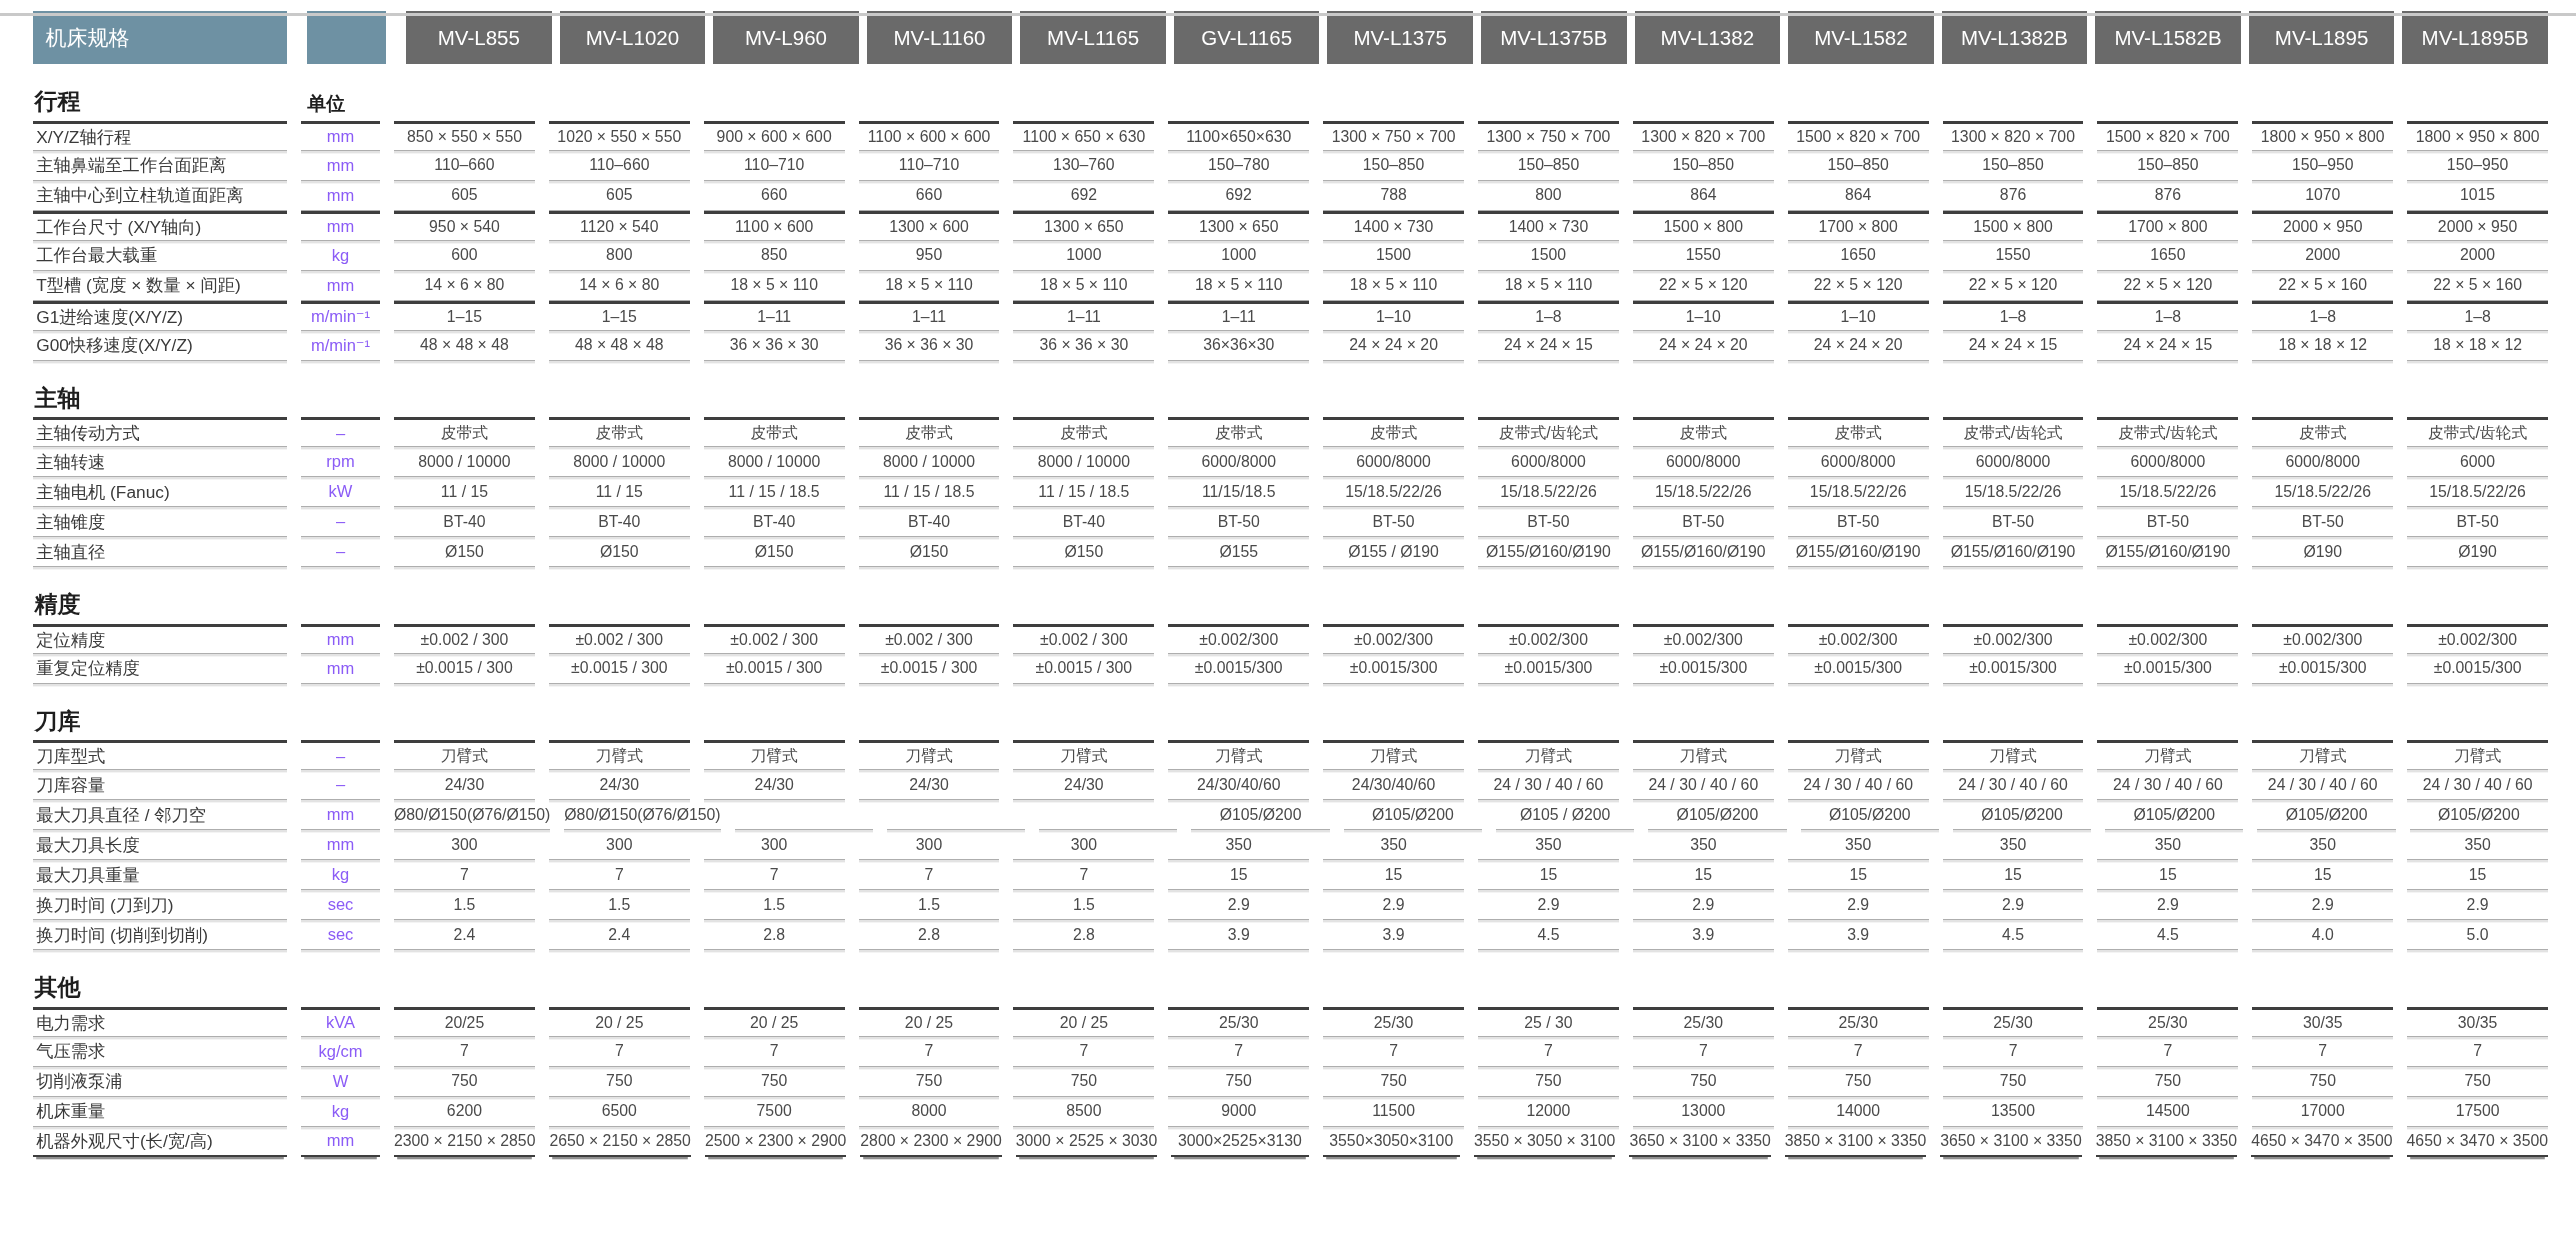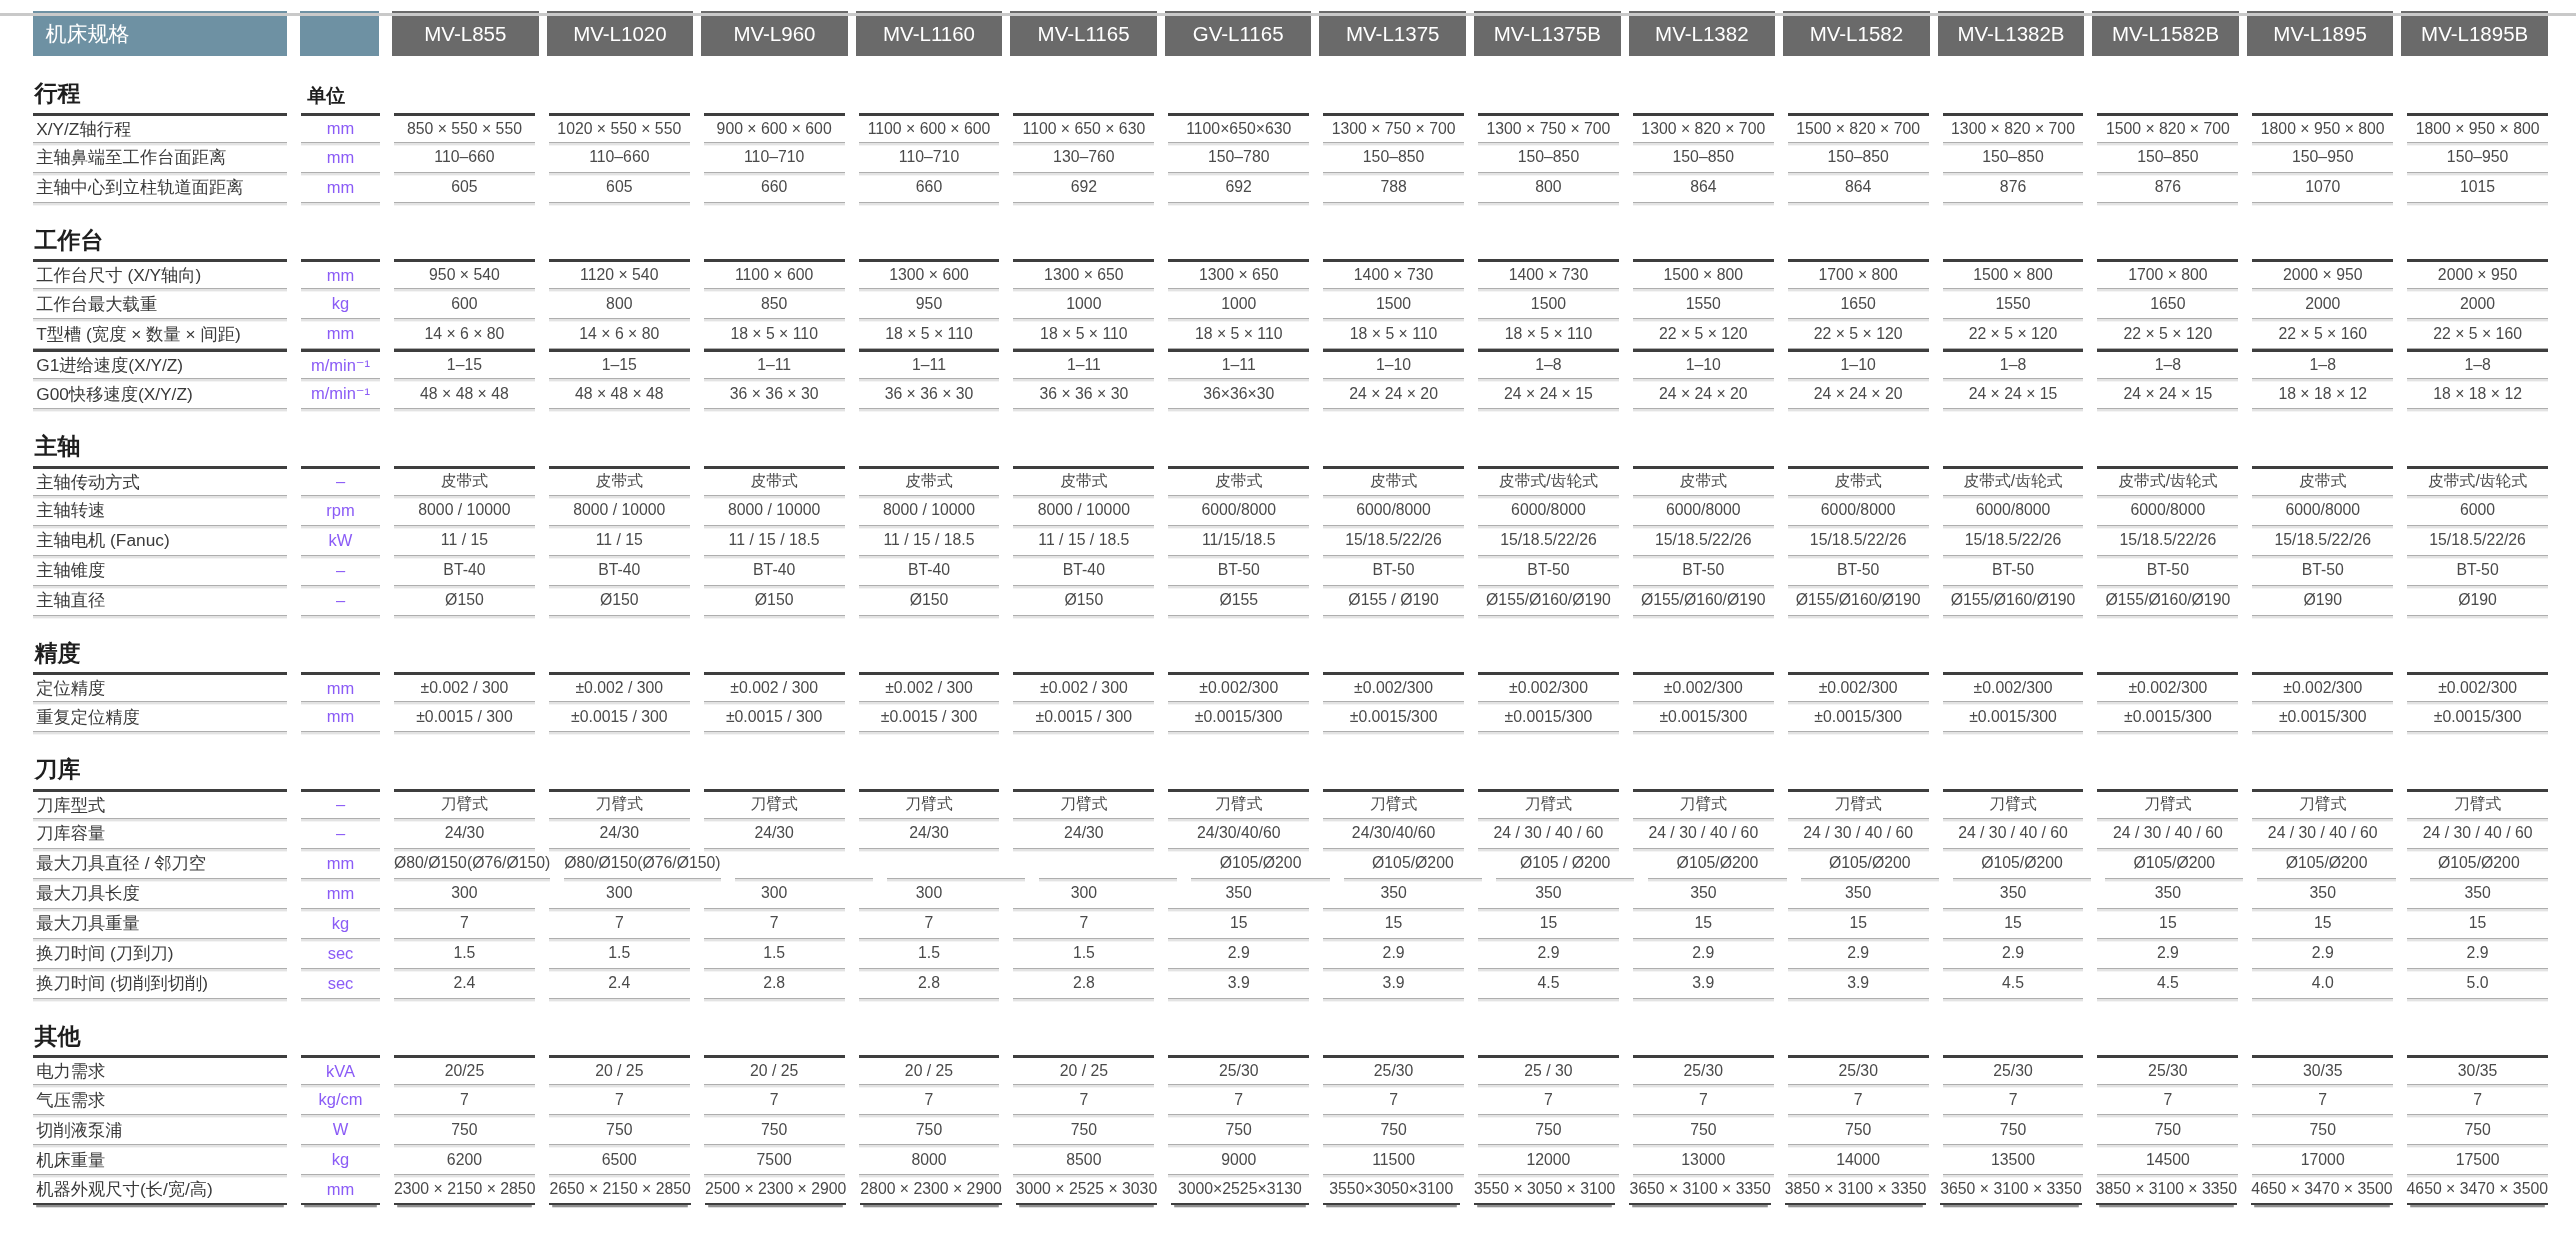--- a/index.html
+++ b/index.html
@@ -7,21 +7,21 @@
     width:2576px;height:1260px;
     font-family:"Liberation Sans","DejaVu Sans",sans-serif;
     color:#3a3a3a;
     overflow:hidden;
   }
   .page{position:relative;width:2576px;height:1260px;background:#fff;}
   .top-rule{position:absolute;top:2.4px;left:0;width:2576px;height:2.4px;background:#c9c9c9;}
   .content{padding:0 28px 0 33px;}
 
   
-  .header-row{display:flex;gap:13px;margin-top:11px;height:45px;}
+  .header-row{display:flex;gap:20px;margin-top:11px;height:53px;}
   .corner{
     width:254px;background:#6e91a3;color:#ffffff;font-size:21px;
     display:flex;align-items:center;padding-left:12.6px;box-sizing:border-box;flex:none;
   }
   .unit-corner{width:79px;background:#6e91a3;flex:none;}
   .model-headers{display:flex;gap:7.9px;flex:1;}
   .model-cell{
     flex:1;background:#6a6a6a;color:#ffffff;font-size:20.5px;
     display:flex;align-items:center;justify-content:center;white-space:nowrap;
   }
@@ -130,25 +130,20 @@
           <div class="cell val">692</div>
           <div class="cell val">788</div>
           <div class="cell val">800</div>
           <div class="cell val">864</div>
           <div class="cell val">864</div>
           <div class="cell val">876</div>
           <div class="cell val">876</div>
           <div class="cell val">1070</div>
           <div class="cell val">1015</div>
         </div>
-        <div class="row title-row">
-          <div class="title-label">工作台</div>
-          <div class="title-unit"></div>
-          <div class="title-spacer"></div>
-        </div>
         <div class="row data-row first-of-section">
           <div class="cell lbl">工作台尺寸 (X/Y轴向)</div>
           <div class="cell unit">mm</div>
           <div class="cell val">950 × 540</div>
           <div class="cell val">1120 × 540</div>
           <div class="cell val">1100 × 600</div>
           <div class="cell val">1300 × 600</div>
           <div class="cell val">1300 × 650</div>
           <div class="cell val">1300 × 650</div>
           <div class="cell val">1400 × 730</div>

